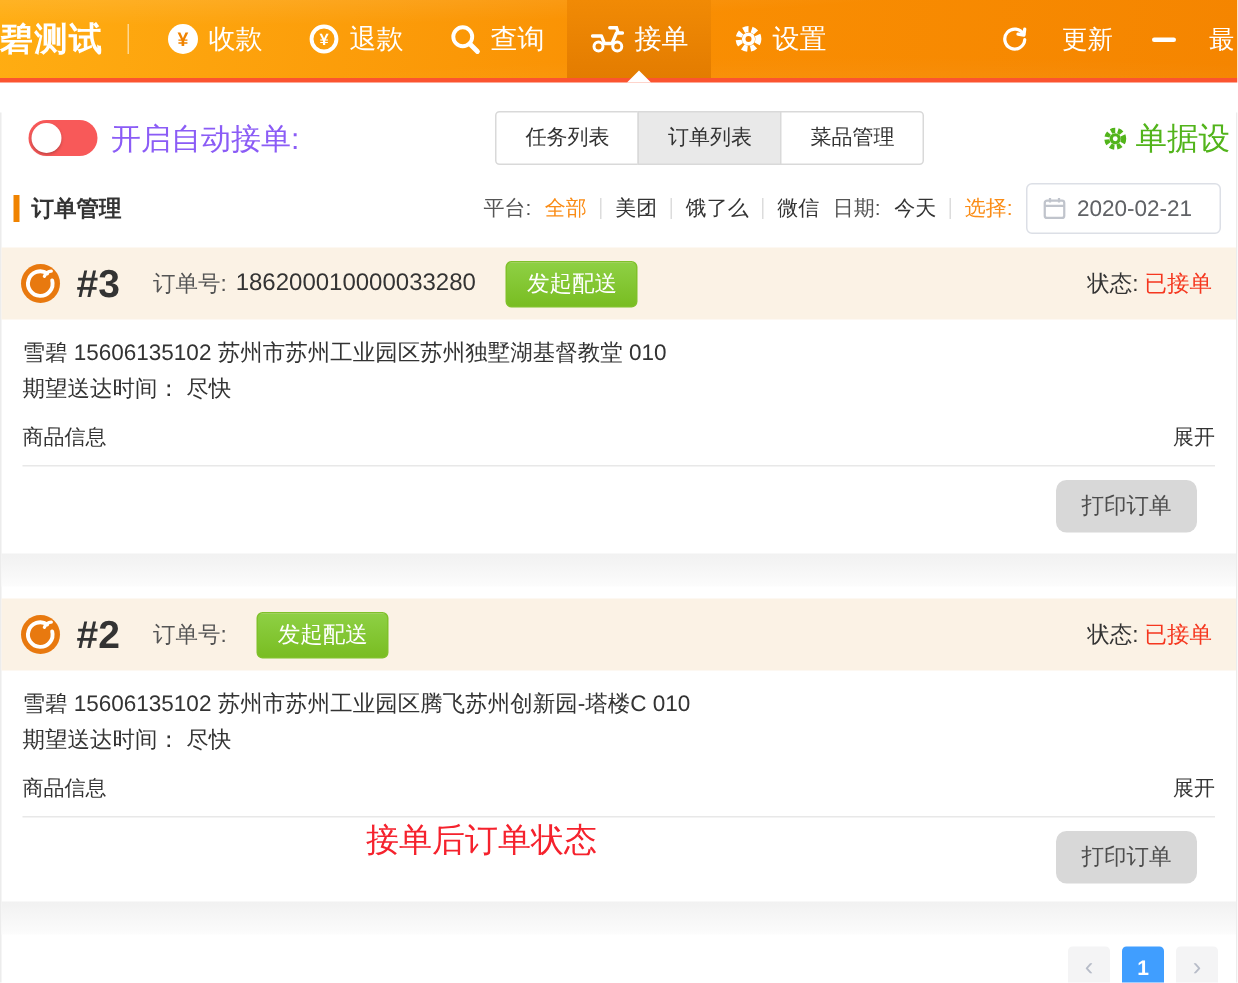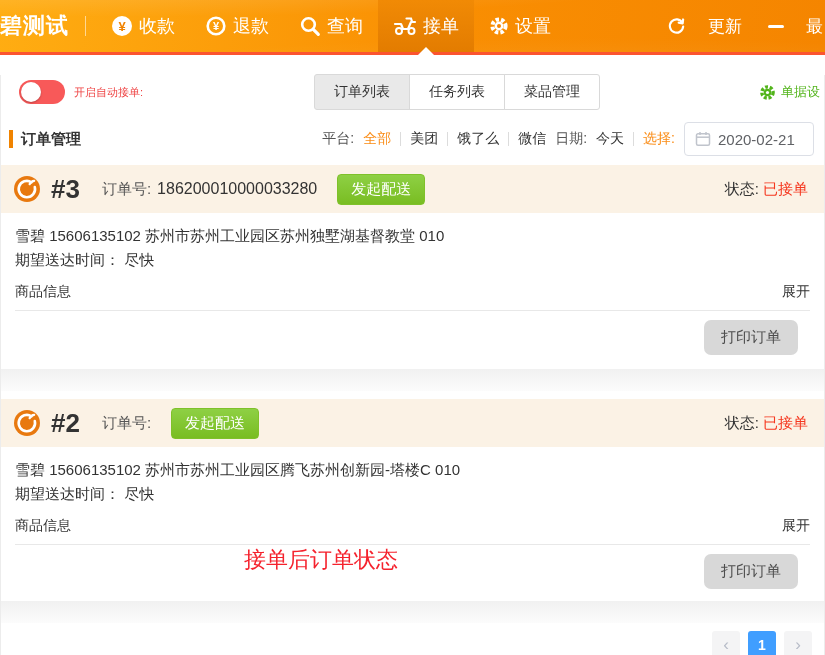--- a/index.html
+++ b/index.html
@@ -24,27 +24,27 @@
   .minimize-bar{ display:inline-block; width:16px; height:3px; background:#fff; border-radius:2px; }
   .red-line{ height:3px; background:#fb5430; }
 
   
   .content{ border-left:1px solid #ececec; border-right:1px solid #ececec; height:600px; }
 
   .toggle-row{ display:flex; align-items:center; margin-top:20px; height:34px; padding:0 12px 0 18px; }
   .switch{ width:46px; height:24px; border-radius:12px; background:#f85959; position:relative; cursor:pointer; flex:0 0 auto; }
   .switch .knob{ position:absolute; left:2px; top:2px; width:20px; height:20px; border-radius:50%; background:#fff;
     box-shadow:0 1px 2px rgba(0,0,0,.25); }
-  .toggle-label{ font-size:11px; color:#ef4444; margin-left:9px; }
+  .toggle-label{ font-size:20px; color:#8b5cf6; margin-left:9px; }
   .seg-group{ display:flex; margin:0 auto; transform:translateX(6px); }
   .seg{ padding:8px 19px; font-size:14px; color:#333; background:#fff; border:1px solid #d9d9d9; cursor:pointer; margin-left:-1px; }
   .seg:first-child{ border-radius:3px 0 0 3px; margin-left:0; }
   .seg:last-child{ border-radius:0 3px 3px 0; }
   .seg.active{ background:#e9e9e9; }
-  .doc-settings{ display:flex; align-items:center; gap:5px; color:#52b41b; font-size:13px; cursor:pointer; margin-right:-8px; white-space:nowrap; }
+  .doc-settings{ display:flex; align-items:center; gap:5px; color:#52b41b; font-size:21px; cursor:pointer; margin-right:-8px; white-space:nowrap; }
 
   .filter-row{ display:flex; align-items:center; margin-top:12px; height:36px; padding:0 10px 0 8px; }
   .section-title{ display:flex; align-items:center; font-size:15px; font-weight:bold; color:#333; }
   .accent-bar{ width:4px; height:18px; background:#f08300; margin-right:8px; }
   .filters{ margin-left:auto; display:flex; align-items:center; gap:9px; font-size:14px; color:#555; }
   .filters .fdiv{ width:1px; height:14px; background:#dcdcdc; }
   .f-opt{ color:#333; cursor:pointer; }
   .f-opt.active{ color:#fa8c16; }
   .f-select{ color:#fa8c16; }
   .date-input{ display:flex; align-items:center; gap:7px; border:1px solid #dcdfe6; border-radius:4px;
@@ -156,22 +156,22 @@
 <div class="red-line"></div>
 
 <main class="content">
 
   <div class="toggle-row">
     <div class="switch">
         <div class="knob"></div>
       </div>
     <span class="toggle-label">开启自动接单:</span>
     <div class="seg-group">
+      <div class="seg">任务列表</div>
       <div class="seg active">订单列表</div>
-      <div class="seg">任务列表</div>
       <div class="seg">菜品管理</div>
     </div>
     <div class="doc-settings">
       <span class="icon">
         <svg width="17" height="17" viewBox="0 0 20 20">
             <circle cx="10" cy="10" r="6.6" fill="none" stroke="#52b41b" stroke-width="4" stroke-dasharray="3.4 2.1"></circle>
             <circle cx="10" cy="10" r="4.4" fill="#52b41b"></circle>
             <circle cx="10" cy="10" r="1.9" fill="#fff"></circle>
           </svg>
       </span>

